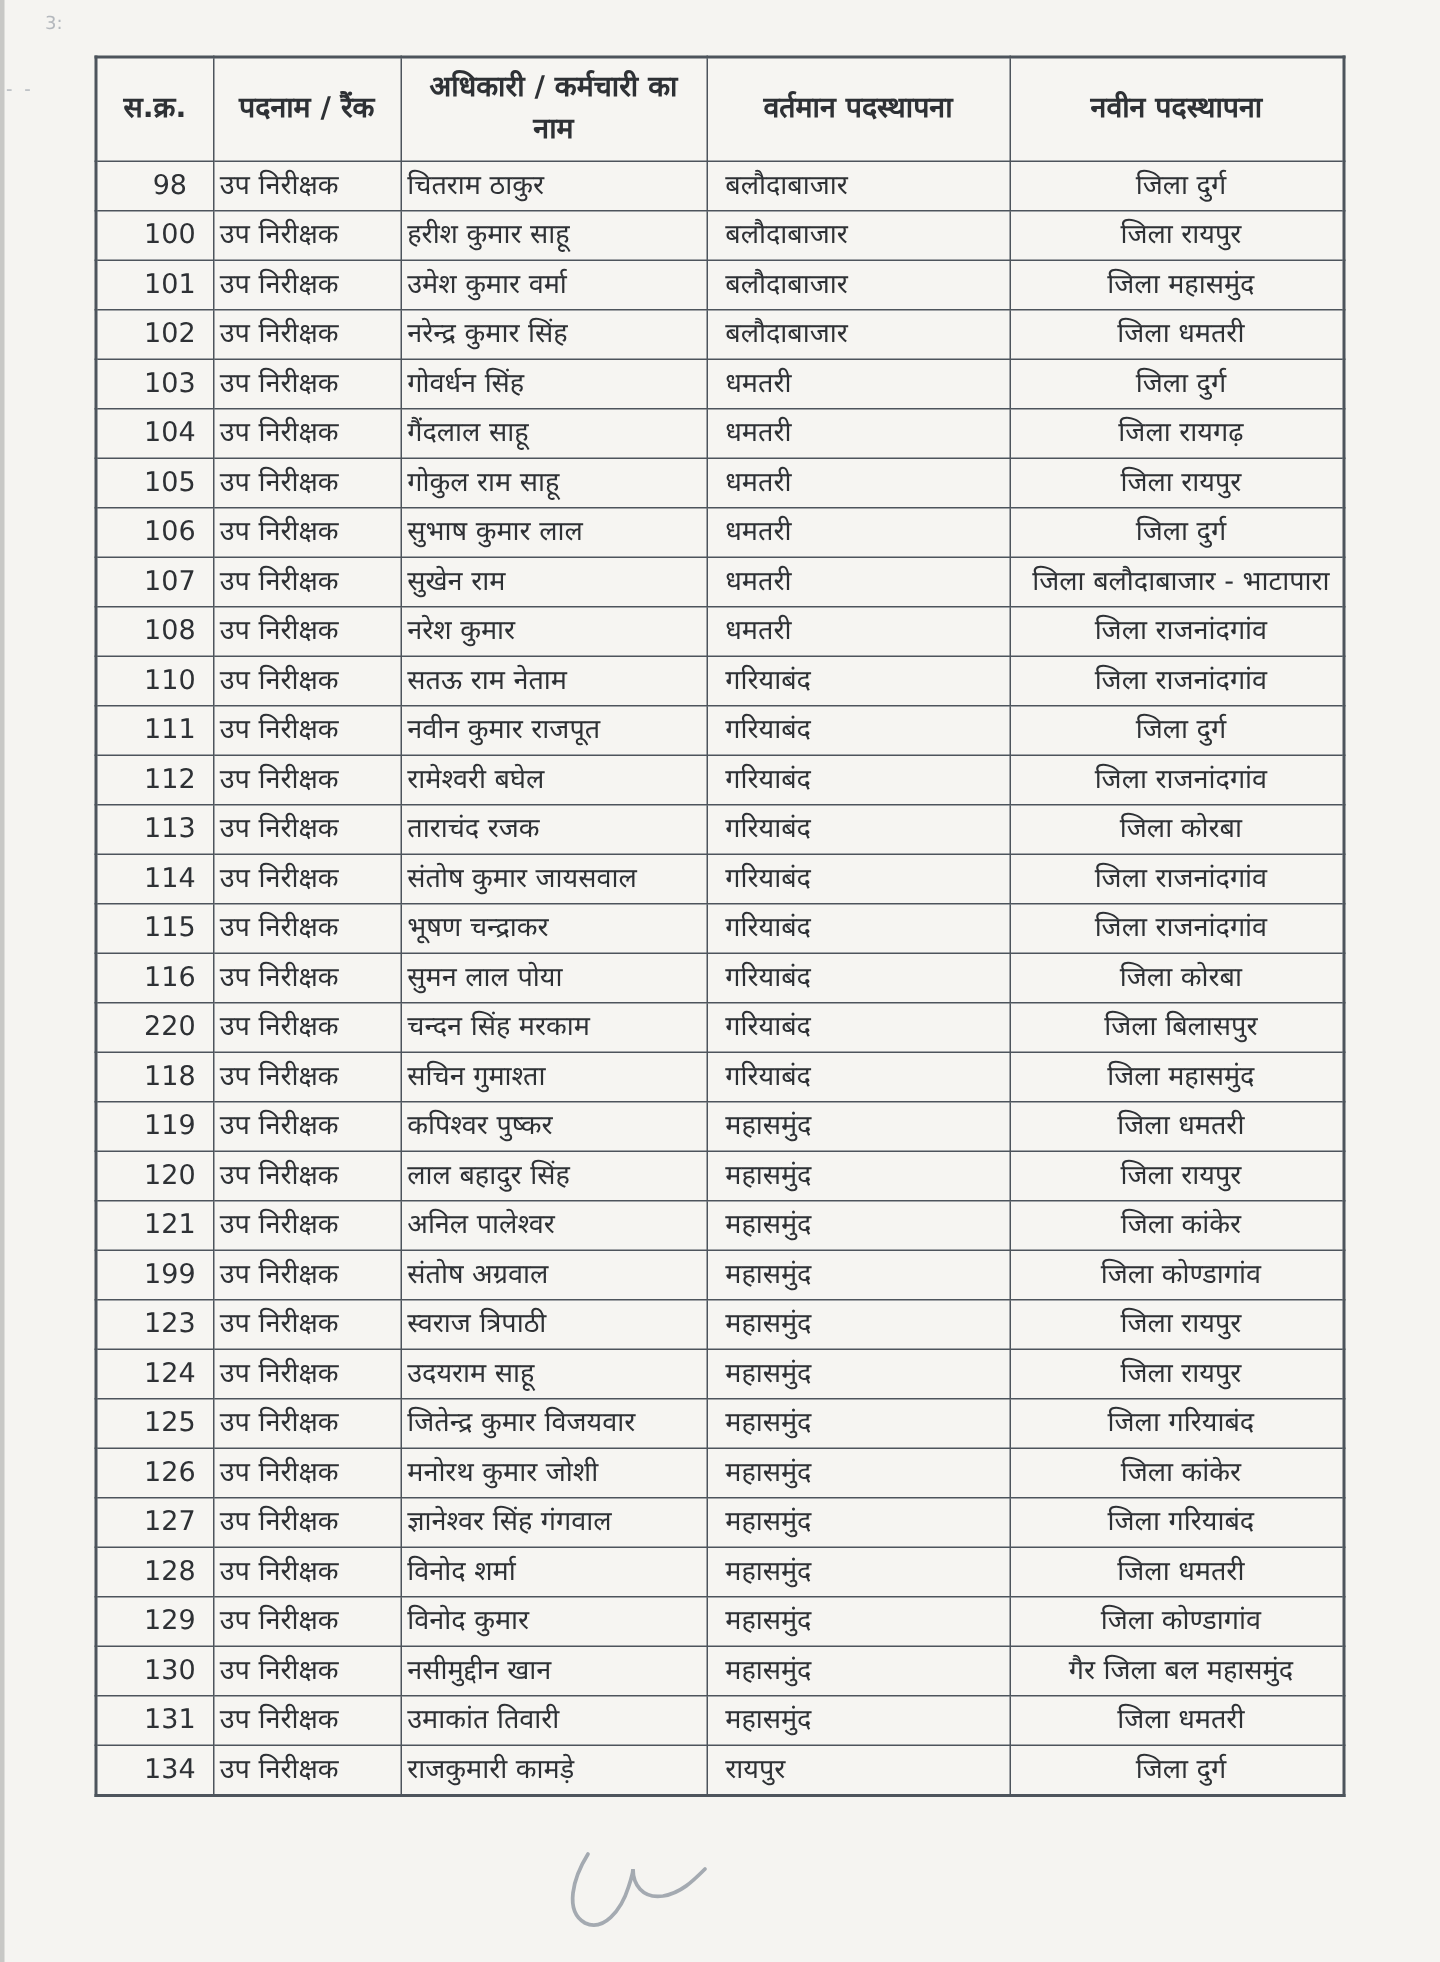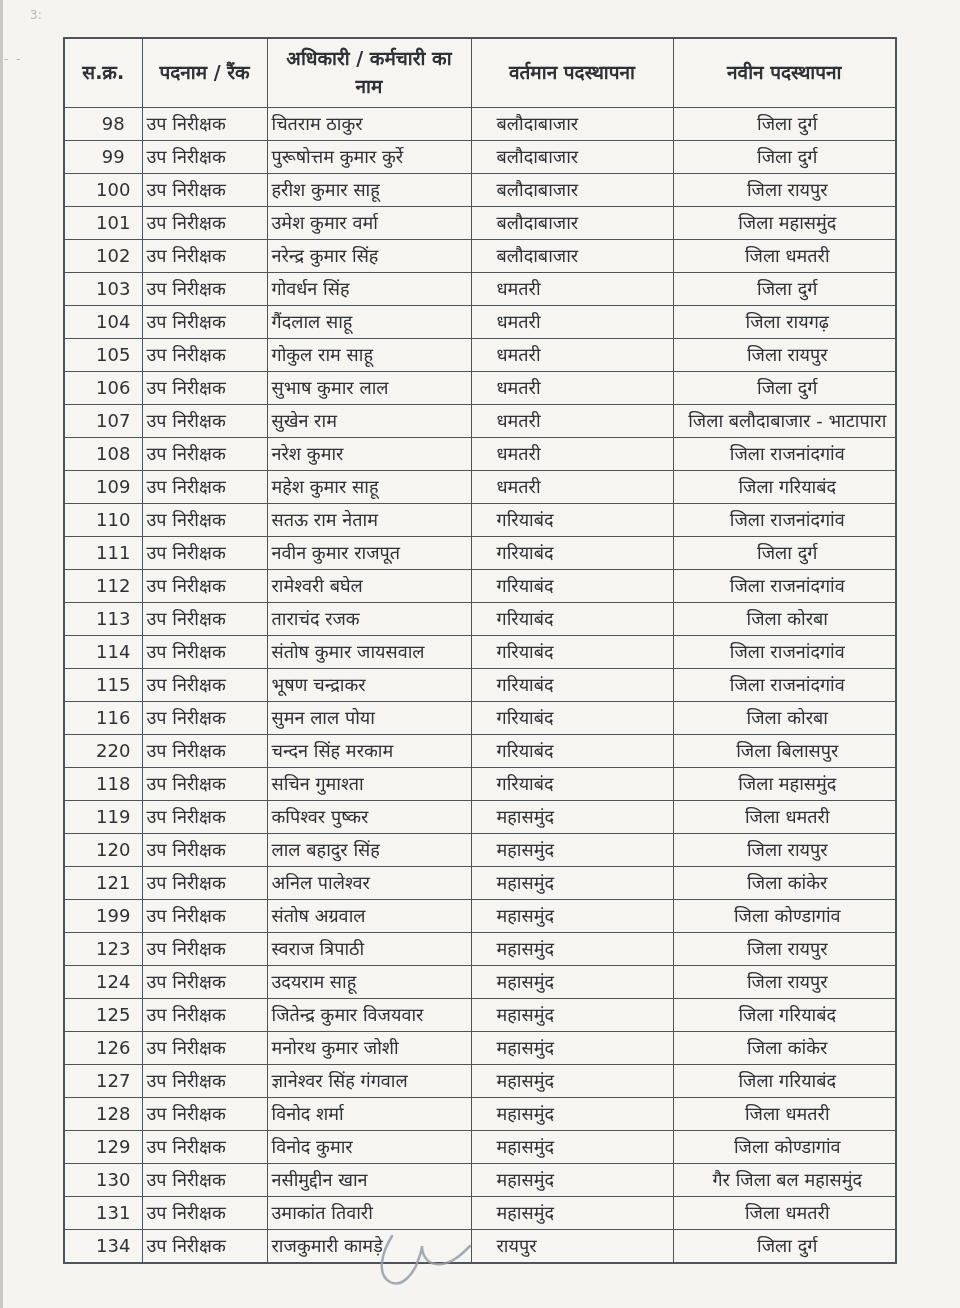--- a/index.html
+++ b/index.html
@@ -56,21 +56,21 @@
   .transfer td {
     height: 30px;
     font-size: 18px;
     vertical-align: middle;
     padding: 1px 4px;
     line-height: 1.25;
   }
   td.c-sno  { text-align: center; padding-left: 24px; }
   td.c-rank { }
   td.c-name { }
-  td.c-cur  { padding-left: 25px; margin-left: 28px; }
+  td.c-cur  { padding-left: 12px; margin-left: 28px; }
   td.c-new  { padding-left: 10px; text-align: center; }
 
   .pen-mark {
     position: absolute;
     left: 350px;
     top: 1222px;
     pointer-events: none;
   }
 </style>
 </head>
@@ -100,27 +100,20 @@
   </thead>
   <tbody>
       <tr>
     <td class="c-sno">98</td>
     <td class="c-rank">उप निरीक्षक</td>
     <td class="c-name">चितराम ठाकुर</td>
     <td class="c-cur">बलौदाबाजार</td>
     <td class="c-new">जिला दुर्ग</td>
   </tr>
       <tr>
-    <td class="c-sno">99</td>
-    <td class="c-rank">उप निरीक्षक</td>
-    <td class="c-name">पुरूषोत्तम कुमार कुर्रे</td>
-    <td class="c-cur">बलौदाबाजार</td>
-    <td class="c-new">जिला दुर्ग</td>
-  </tr>
-      <tr>
     <td class="c-sno">100</td>
     <td class="c-rank">उप निरीक्षक</td>
     <td class="c-name">हरीश कुमार साहू</td>
     <td class="c-cur">बलौदाबाजार</td>
     <td class="c-new">जिला रायपुर</td>
   </tr>
       <tr>
     <td class="c-sno">101</td>
     <td class="c-rank">उप निरीक्षक</td>
     <td class="c-name">उमेश कुमार वर्मा</td>
@@ -170,27 +163,20 @@
     <td class="c-new">जिला बलौदाबाजार - भाटापारा</td>
   </tr>
       <tr>
     <td class="c-sno">108</td>
     <td class="c-rank">उप निरीक्षक</td>
     <td class="c-name">नरेश कुमार</td>
     <td class="c-cur">धमतरी</td>
     <td class="c-new">जिला राजनांदगांव</td>
   </tr>
       <tr>
-    <td class="c-sno">109</td>
-    <td class="c-rank">उप निरीक्षक</td>
-    <td class="c-name">महेश कुमार साहू</td>
-    <td class="c-cur">धमतरी</td>
-    <td class="c-new">जिला गरियाबंद</td>
-  </tr>
-      <tr>
     <td class="c-sno">110</td>
     <td class="c-rank">उप निरीक्षक</td>
     <td class="c-name">सतऊ राम नेताम</td>
     <td class="c-cur">गरियाबंद</td>
     <td class="c-new">जिला राजनांदगांव</td>
   </tr>
       <tr>
     <td class="c-sno">111</td>
     <td class="c-rank">उप निरीक्षक</td>
     <td class="c-name">नवीन कुमार राजपूत</td>

